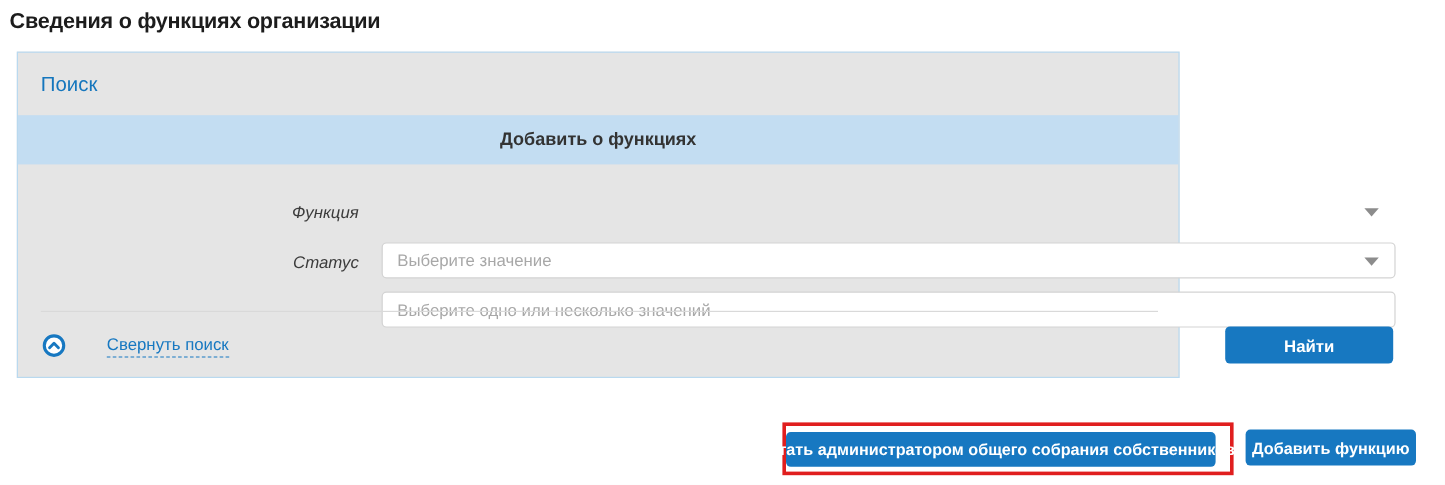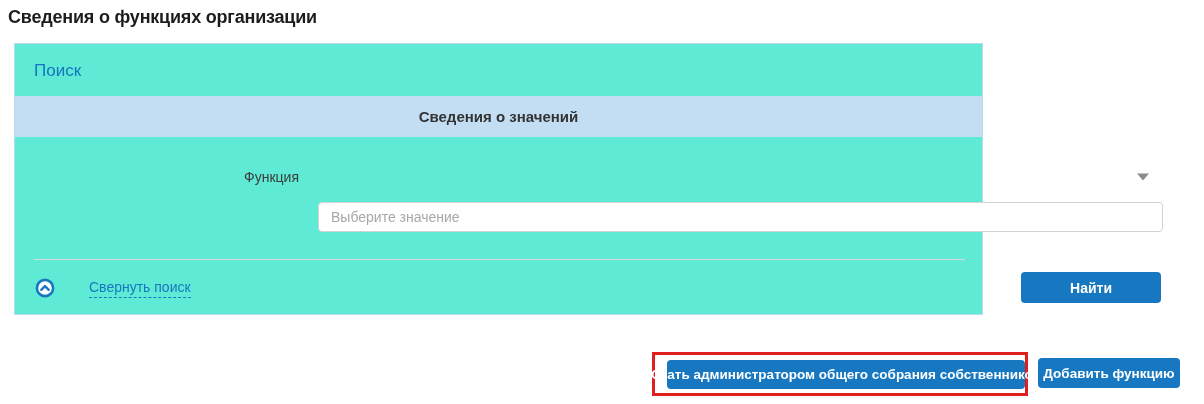--- a/index.html
+++ b/index.html
@@ -15,40 +15,41 @@
   .page-title {
     position: absolute; left: 8px; top: 7px;
     font-size: 18px; font-weight: bold; color: #1c1c1c;
     letter-spacing: -0.2px;
   }
 
   
   .panel {
     position: absolute; left: 14px; top: 43px;
     width: 969px; height: 272px;
-    background: #5eead4;
+    background: #e5e5e5;
     border: 1px solid #b9d9ef;
   }
   .panel-header {
     position: absolute; left: 19px; top: 17px;
     font-size: 17px; color: #1576bd;
     cursor: pointer;
   }
   .band {
     position: absolute; left: 0; top: 52px; right: 0; height: 41px;
     background: #c3ddf2;
     display: flex; align-items: center; justify-content: center;
     font-size: 15px; font-weight: bold; color: #333333;
   }
 
   .field-label {
     position: absolute; left: 0; width: 284px;
     text-align: right;
     font-size: 14px; color: #3c3c3c;
     line-height: 30px;
+    font-style: italic;
   }
   .label-1 { top: 118px; }
   .label-2 { top: 159px; }
 
   .field-wrap {
     position: absolute; left: 303px; width: 845px; height: 30px;
   }
   .wrap-1 { top: 118px; }
   .wrap-2 { top: 159px; }
   .field-wrap input {
@@ -102,21 +103,21 @@
     position: absolute; left: 1006px; top: 228px;
     width: 140px; height: 31px;
     font-size: 14px;
   }
 
   
   .red-annotation {
     position: absolute; left: 652px; top: 352px;
     width: 376px; height: 44px;
     border: 3px solid #e01e1e;
-    display: flex; align-items: center; justify-content: flex-end;
+    display: flex; align-items: center; justify-content: flex-start;
   }
   .become-admin-btn {
     width: 358px; height: 29px;
     font-size: 13.5px;
     white-space: nowrap;
   }
   .add-function-btn {
     position: absolute; left: 1038px; top: 358px;
     width: 142px; height: 30px;
     font-size: 13.5px;
@@ -128,29 +129,34 @@
 
 <div class="stage">
 
   <div class="page-title">Сведения о функциях организации</div>
 
   <div class="panel">
 
     <div class="panel-header">Поиск</div>
 
     <div class="band">
-      <span>Сведения о значений</span>
+      <span>Добавить о функциях</span>
     </div>
 
     <div class="field-label label-1">Функция</div>
     <div class="field-wrap wrap-1">
       <input type="text" placeholder="Выберите значение" style="">
       <span class="dd-arrow"></span>
     </div>
 
+    <div class="field-label label-2">Статус</div>
+    <div class="field-wrap wrap-2">
+      <input type="text" placeholder="Выберите одно или несколько значений" style="">
+      <span class="dd-arrow"></span>
+    </div>
 
     <div class="divider"></div>
 
     <div class="collapse-link">
       <svg class="collapse-icon" viewBox="0 0 20 20" xmlns="http://www.w3.org/2000/svg">
         <circle cx="10" cy="10" r="8.1" fill="#ffffff" stroke="#1778c1" stroke-width="2.6"></circle>
         <path d="M6.3 11.8 L10 8.1 L13.7 11.8" fill="none" stroke="#1778c1" stroke-width="2.4" stroke-linecap="round" stroke-linejoin="round"></path>
       </svg>
       <span class="collapse-text">Свернуть поиск</span>
     </div>

